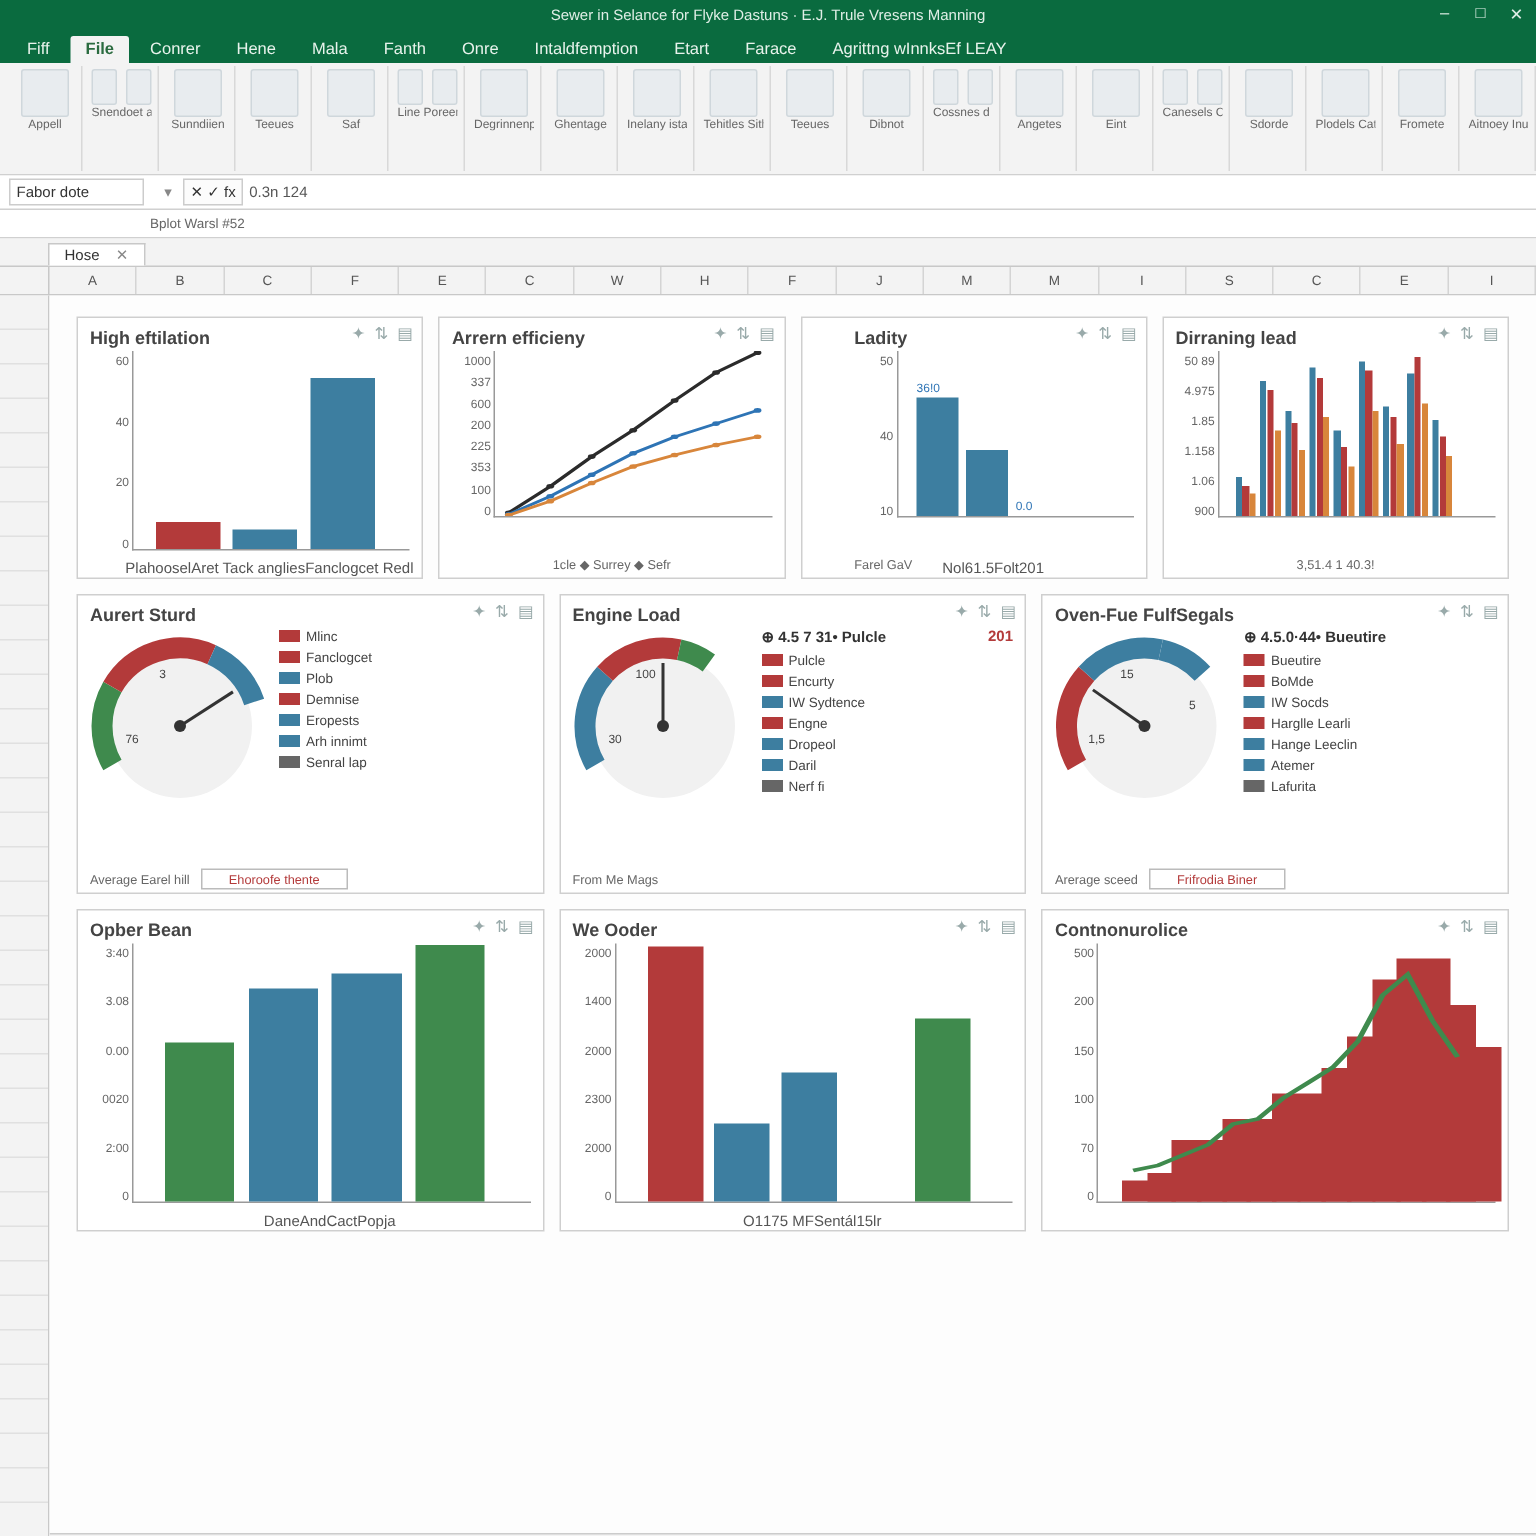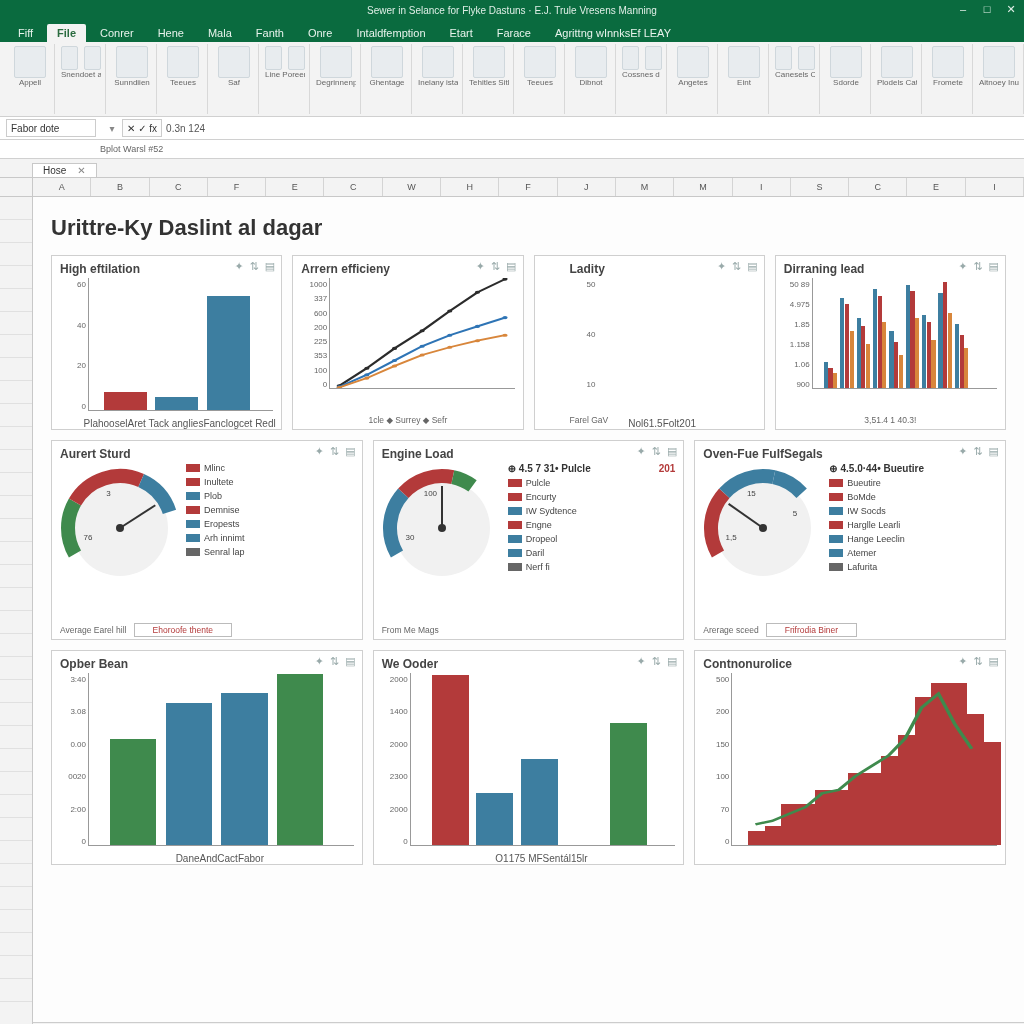--- a/index.html
+++ b/index.html
@@ -286,21 +286,20 @@
       <div></div>
       <div></div>
       <div></div>
       <div></div>
       <div></div>
       <div></div>
       <div></div>
     </div>
   <div class="dash">
 
-    <h1>Urittre-Ky Daslint al dagar</h1>
 
     <div class="grid9" id="grid9" style="grid-template-columns: repeat(12, 1fr); grid-template-rows: 175px 200px 215px;">
         <div class="card" id="card-c1" style="grid-column: span 3;">
           <div class="ch-title">High eftilation</div>
           <div class="ch-hdricons">
             <span>✦</span>
             <span>⇅</span>
             <span>▤</span>
           </div>
           <div class="ch-body">
@@ -376,20 +375,28 @@
           <div class="ch-hdricons">
             <span>✦</span>
             <span>⇅</span>
             <span>▤</span>
           </div>
           <div class="ch-body">
             <div class="yaxis">
               <span>50</span>
               <span>40</span>
               <span>10</span>
+            </div>
+            <div class="plot">
+              <div class="bar" style="left:8%;width:17.5%;height:72%;background:#3d7ea0"></div>
+              <div style="position:absolute;left:8%;bottom:74%;font-size:8px;color:#2e74b5">36!0</div>
+              <div class="bar" style="left:29%;width:17.5%;height:40%;background:#3d7ea0"></div>
+              <div class="bar" style="left:50%;width:17.5%;height:0%;background:#3d7ea0"></div>
+              <div style="position:absolute;left:50%;bottom:2%;font-size:8px;color:#2e74b5">0.0</div>
+              <div class="bar" style="left:71%;width:17.5%;height:0%;background:#3d7ea0"></div>
             </div>
           </div>
           <div class="xaxis">
             <span>Nol</span>
             <span>61.5</span>
             <span>Folt</span>
             <span>201</span>
           </div>
           <div class="footer-note" style="text-align:left">Farel GaV</div>
         </div>
@@ -470,21 +477,21 @@
                 <text x="28.050450893279113" y="76.62868487307273" font-size="8" fill="#444" text-anchor="middle">76</text>
                 <text x="48.371315126927264" y="33.05045089327911" font-size="8" fill="#444" text-anchor="middle">3</text>
               </svg></div>
             <div class="legend">
               <div class="row">
                 <span class="swatch" style="background:#b33a3a"></span>
                 <span>Mlinc</span>
               </div>
               <div class="row">
                 <span class="swatch" style="background:#b33a3a"></span>
-                <span>Inultete</span>
+                <span>Fanclogcet</span>
               </div>
               <div class="row">
                 <span class="swatch" style="background:#3d7ea0"></span>
                 <span>Plob</span>
               </div>
               <div class="row">
                 <span class="swatch" style="background:#b33a3a"></span>
                 <span>Demnise</span>
               </div>
               <div class="row">
@@ -628,21 +635,21 @@
               <div class="bar" style="left:8%;width:17.5%;height:61.76470588235294%;background:#3f8a4d"></div>
               <div class="bar" style="left:29%;width:17.5%;height:82.35294117647058%;background:#3d7ea0"></div>
               <div class="bar" style="left:50%;width:17.5%;height:88.23529411764706%;background:#3d7ea0"></div>
               <div class="bar" style="left:71%;width:17.5%;height:99.41176470588235%;background:#3f8a4d"></div>
             </div>
           </div>
           <div class="xaxis">
             <span>Dane</span>
             <span>And</span>
             <span>Cact</span>
-            <span>Fabor</span>
+            <span>Popja</span>
           </div>
         </div>
         <div class="card" id="card-c9" style="grid-column: span 4;">
           <div class="ch-title">We Ooder</div>
           <div class="ch-hdricons">
             <span>✦</span>
             <span>⇅</span>
             <span>▤</span>
           </div>
           <div class="ch-body">

